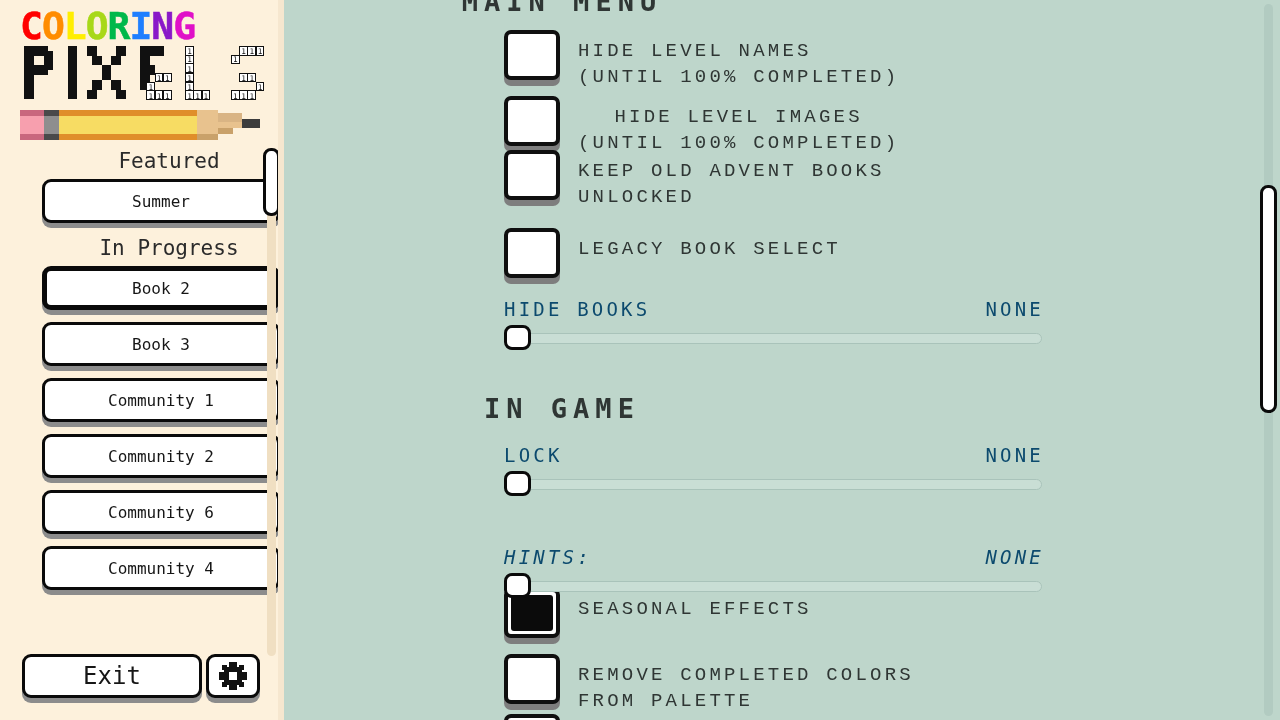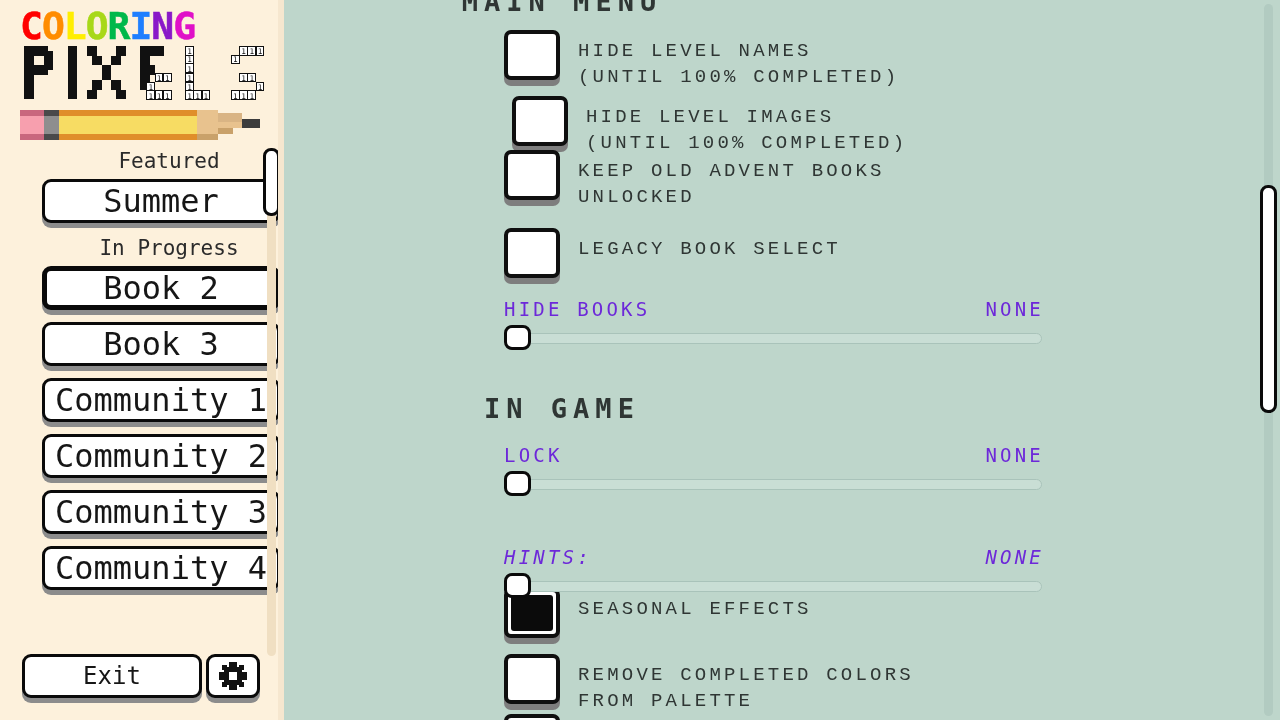--- a/index.html
+++ b/index.html
@@ -58,21 +58,21 @@
   .pbtn {
     position: relative;
     width: 238px; margin: 5px auto 8px auto;
     height: 44px;
     background: #ffffff;
     border: 3px solid #0a0a0a;
     border-radius: 9px;
     box-shadow: 0 5px 0 0 #8c8c8c;
     display: flex; align-items: center; justify-content: center;
     font-family: "DejaVu Sans Mono", monospace;
-    font-size: 32px; color: #161616;
+    font-size: 16px; color: #161616;
     letter-spacing: 0px;
     cursor: pointer;
   }
   .pbtn.selected { border-width: 5px; }
   #side-scroll .pbtn { margin-bottom: 12px; }
 
   
   #side-sb {
     position: absolute; left: 262px; top: 148px;
     width: 18px; height: 508px;
@@ -164,21 +164,21 @@
     color: #2f3634;
     padding-top: 8px;
     white-space: pre-line;
   }
 
   
   .sliderrow { position: absolute; left: 220px; width: 540px; }
   .sliderhead {
     display: flex; justify-content: space-between; align-items: baseline;
     font-family: "DejaVu Sans Mono", monospace;
-    font-size: 19px; letter-spacing: 3.2px; color: #6d28d9;
+    font-size: 19px; letter-spacing: 3.2px; color: #0c4a6e;
   }
   .slidertrackwrap { position: relative; height: 24px; margin-top: 5px; }
   .slidertrack {
     position: absolute; left: 8px; top: 8px;
     width: 530px; height: 11px;
     background: #c9ded5;
     border: 1px solid #a9c3ba;
     border-radius: 6px;
   }
   .sliderknob {
@@ -340,21 +340,21 @@
     </div>
 
     <div id="side-scroll">
         <div class="side-section-label">Featured</div>
         <div class="pbtn">Summer</div>
         <div class="side-section-label">In Progress</div>
         <div class="pbtn selected">Book 2</div>
         <div class="pbtn">Book 3</div>
         <div class="pbtn">Community 1</div>
         <div class="pbtn">Community 2</div>
-        <div class="pbtn">Community 3</div>
+        <div class="pbtn">Community 6</div>
         <div class="pbtn">Community 4</div>
       </div>
 
     <div id="side-sb">
       <div class="track"></div>
       <div class="thumb" style="top: 0px; height: 68px;"></div>
     </div>
 
     <div id="side-bottom">
       <div id="exit-btn">
@@ -383,21 +383,21 @@
   <div id="main">
     <div id="main-content">
         <div class="sect-title" style="top: -14px;">MAIN MENU</div>
         <div class="optrow" style="top: 30px; left: 220px;">
           <div class="cbox">
             <div class="fill"></div>
           </div>
           <div class="optlabel">HIDE LEVEL NAMES
 (UNTIL 100% COMPLETED)</div>
         </div>
-        <div class="optrow" style="top: 96px; left: 228px;">
+        <div class="optrow" style="top: 96px; left: 220px; text-align: center;">
           <div class="cbox">
             <div class="fill"></div>
           </div>
           <div class="optlabel">HIDE LEVEL IMAGES
 (UNTIL 100% COMPLETED)</div>
         </div>
         <div class="optrow" style="top: 150px; left: 220px;">
           <div class="cbox">
             <div class="fill"></div>
           </div>

